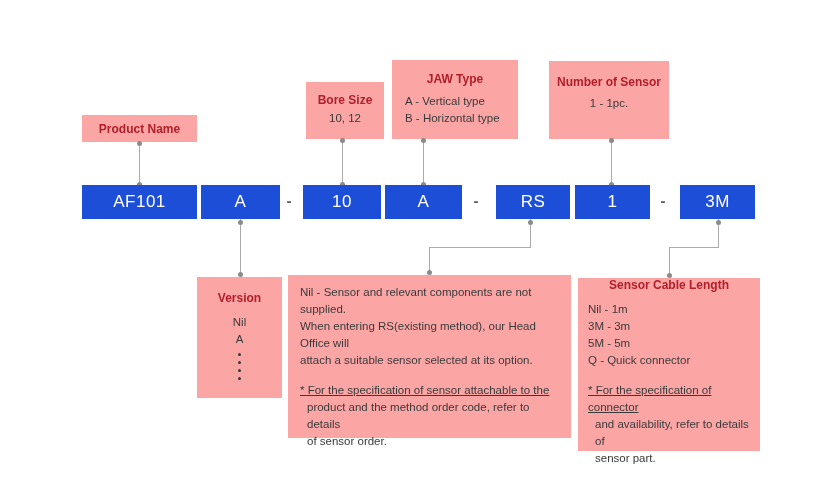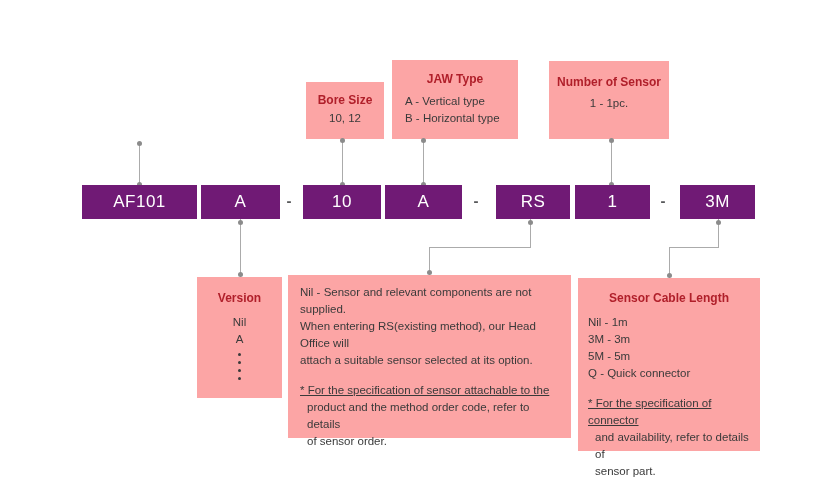--- a/index.html
+++ b/index.html
@@ -3,39 +3,42 @@
 <meta charset="utf-8">
 <style>
   html,body{margin:0;padding:0;background:#ffffff;}
   body{font-family:"Liberation Sans", sans-serif; color:#3c3c3c;}
   .stage{position:relative;width:837px;height:479px;background:#ffffff;overflow:hidden;}
 
   .gbox{position:absolute;background:#fca5a5;}
   .gtitle{color:#b01f2a;font-weight:bold;font-size:12px;text-align:center;}
   .gbody{font-size:11.5px;line-height:17px;color:#3a3a3a;}
 
-  .codeblock{position:absolute;top:185px;height:34px;background:#701a75;color:#ffffff;
+  .codeblock{position:absolute;top:185px;height:34px;background:#1d4ed8;color:#ffffff;
     display:flex;align-items:center;justify-content:center;font-size:17px;letter-spacing:.5px;}
   .sep{position:absolute;top:192px;width:24px;text-align:center;color:#57585a;
     font-size:15px;font-weight:bold;}
 
   .vline{position:absolute;width:1px;background:#ababab;}
   .hline{position:absolute;height:1px;background:#ababab;}
   .dot{position:absolute;width:5px;height:5px;border-radius:50%;background:#8b8b8b;}
 
   .center{text-align:center;}
   .note-line{padding-left:7px;}
   .note-line.first{padding-left:0;text-decoration:underline;}
   .vdot{width:3px;height:3px;border-radius:50%;background:#3a3a3a;margin:5px auto 0;}
 </style>
 </head>
 <body>
 
 <div class="stage">
 
+  <div class="gbox" style="left:82px;top:115px;width:115px;height:27px;display:flex;align-items:center;justify-content:center;">
+    <div class="gtitle">Product Name</div>
+  </div>
 
   <div class="gbox" style="left:306px;top:82px;width:78px;height:57px;padding-top:0;">
     <div class="gtitle" style="margin-top:11px;">Bore Size</div>
     <div class="gbody center" style="margin-top:3px;">10, 12</div>
   </div>
 
   <div class="gbox" style="left:392px;top:60px;width:126px;height:79px;">
     <div class="gtitle" style="margin-top:12px;">JAW Type</div>
     <div class="gbody" style="margin-top:7px;margin-left:13px;">
       <div>A - Vertical type</div>
@@ -115,21 +118,21 @@
       <div>attach a suitable sensor selected at its option.</div>
     </div>
     <div class="gbody" style="margin-top:13px;margin-left:12px;margin-right:6px;">
       <div class="note-line first">* For the specification of sensor attachable to the</div>
       <div class="note-line">product and the method order code, refer to details</div>
       <div class="note-line">of sensor order.</div>
     </div>
   </div>
 
   <div class="gbox" style="left:578px;top:278px;width:182px;height:173px;">
-    <div class="gtitle" style="margin-top:13px;">Sensor Cable Length</div>
+    <div class="gtitle" style="">Sensor Cable Length</div>
     <div class="gbody" style="margin-top:9px;margin-left:10px;margin-right:4px;">
       <div>Nil - 1m</div>
       <div>3M - 3m</div>
       <div>5M - 5m</div>
       <div>Q - Quick connector</div>
     </div>
     <div class="gbody" style="margin-top:13px;margin-left:10px;margin-right:4px;">
       <div class="note-line first">* For the specification of connector</div>
       <div class="note-line">and availability, refer to details of</div>
       <div class="note-line">sensor part.</div>

